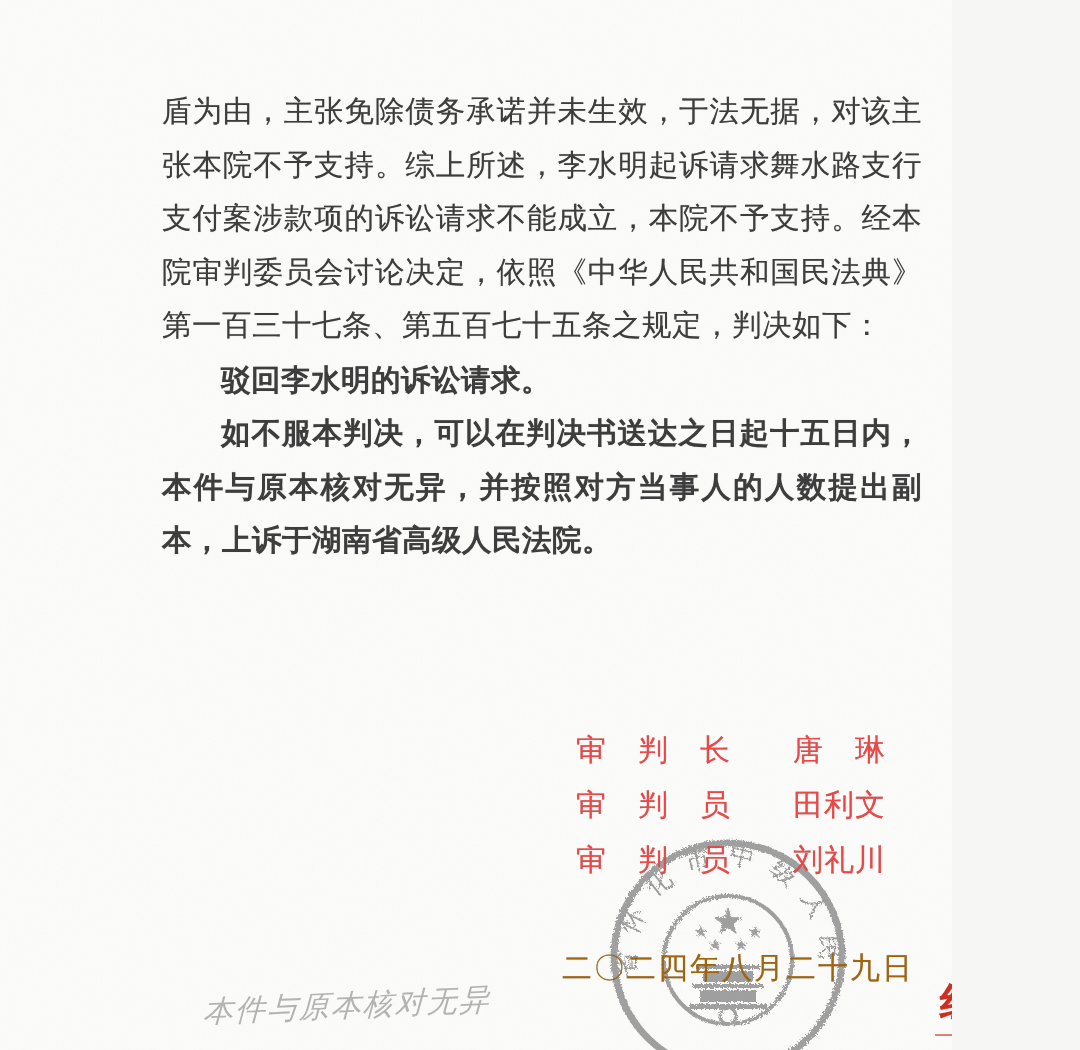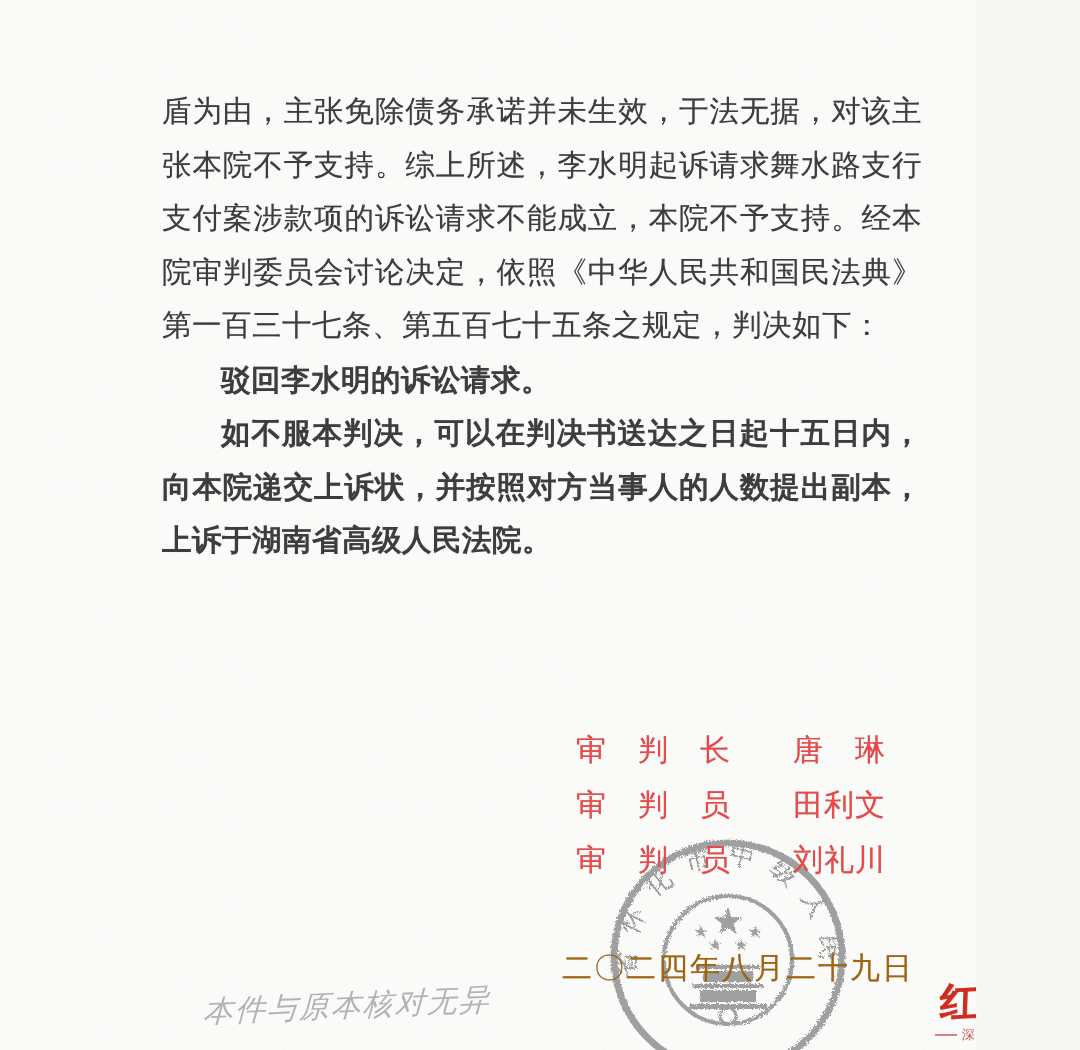--- a/index.html
+++ b/index.html
@@ -7,21 +7,20 @@
     width:1080px;height:1050px;
     background:#f6f6f4;
     font-family:"DejaVu Serif","Liberation Serif",serif;
     overflow:hidden;
   }
   .page{
     position:relative;
     width:952px;height:1050px;
     background:#fcfcfb;
     overflow:hidden;
-    padding-left:24px;
   }
   
   .body-text{
     position:absolute;
     left:162px; top:85px; width:760px;
     font-size:29.5px;
     line-height:53.5px;
     color:#3a3a3a;
     letter-spacing:0.5px;
     text-align:justify;
@@ -118,21 +117,21 @@
   }
 </style>
 </head>
 <body>
 
 <div class="page">
 
   <div class="body-text">
     <p>盾为由，主张免除债务承诺并未生效，于法无据，对该主张本院不予支持。综上所述，李水明起诉请求舞水路支行支付案涉款项的诉讼请求不能成立，本院不予支持。经本院审判委员会讨论决定，依照《中华人民共和国民法典》第一百三十七条、第五百七十五条之规定，判决如下：</p>
     <p class="indent">驳回李水明的诉讼请求。</p>
-    <p class="indent">如不服本判决，可以在判决书送达之日起十五日内，向本院递交上诉状，并按照对方当事人的人数提出副本，上诉于湖南省高级人民法院。</p>
+    <p class="indent">如不服本判决，可以在判决书送达之日起十五日内，本件与原本核对无异，并按照对方当事人的人数提出副本，上诉于湖南省高级人民法院。</p>
   </div>
 
   <div class="sig-block">
     <div>审　判　长　　唐　琳</div>
     <div>审　判　员　　田利文</div>
     <div>审　判　员　　刘礼川</div>
   </div>
 
   <svg class="seal" viewBox="0 0 250 250">
     <defs>

